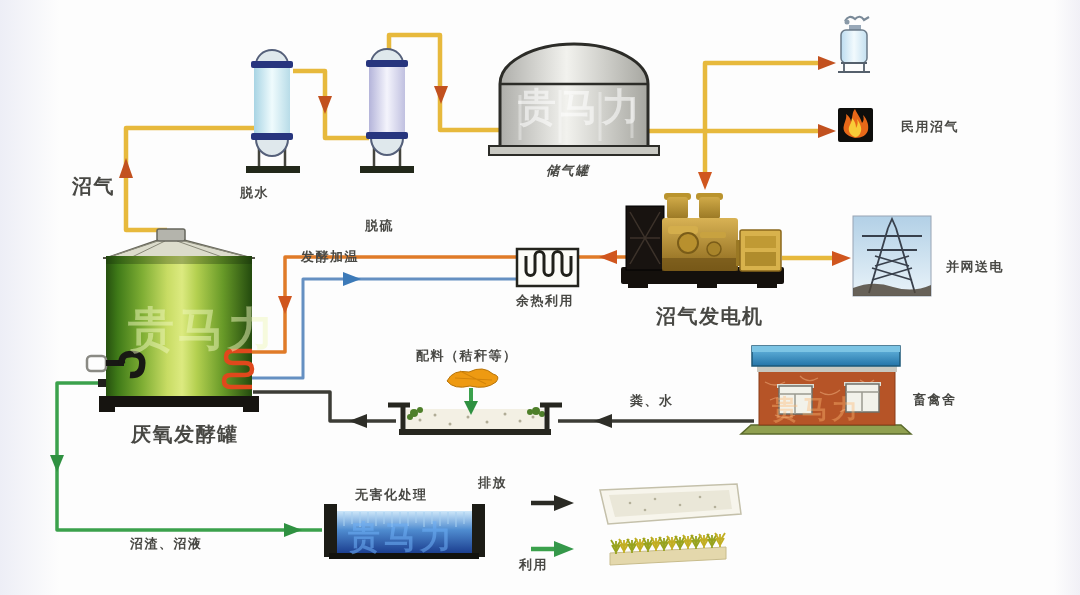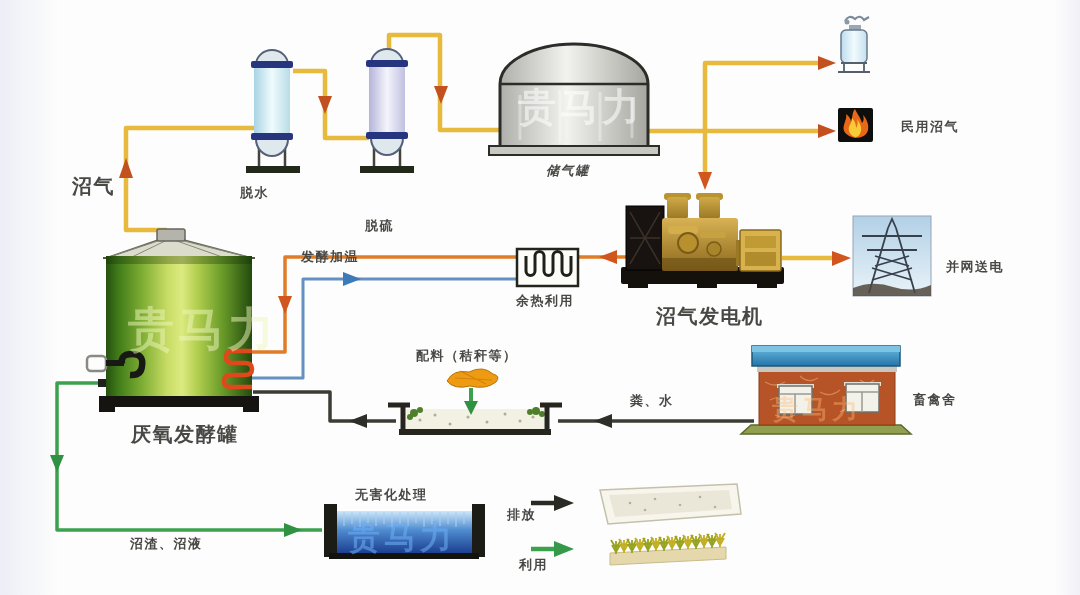--- a/index.html
+++ b/index.html
@@ -354,15 +354,15 @@
   <div class="lbl big" style="left:656px;top:303px;">沼气发电机</div>
   <div class="lbl" style="left:946px;top:258px;">并网送电</div>
   <div class="lbl" style="left:516px;top:292px;">余热利用</div>
   <div class="lbl" style="left:301px;top:228px;margin-top:20px;">发酵加温</div>
   <div class="lbl big" style="left:131px;top:421px;">厌氧发酵罐</div>
   <div class="lbl" style="left:416px;top:347px;">配料（秸秆等）</div>
   <div class="lbl" style="left:630px;top:392px;">粪、水</div>
   <div class="lbl" style="left:913px;top:391px;">畜禽舍</div>
   <div class="lbl" style="left:130px;top:535px;">沼渣、沼液</div>
   <div class="lbl" style="left:355px;top:486px;">无害化处理</div>
-  <div class="lbl" style="left:507px;top:474px;margin-top:32px;">排放</div>
+  <div class="lbl" style="left:478px;top:474px;">排放</div>
   <div class="lbl" style="left:519px;top:556px;">利用</div>
 </div>
 
 </body></html>

